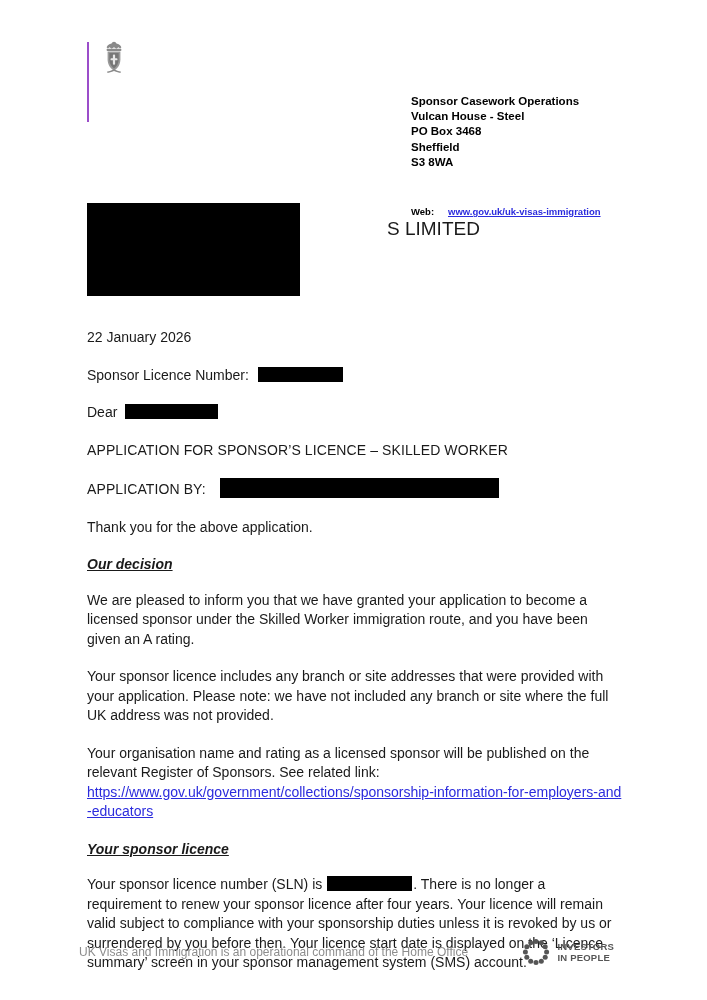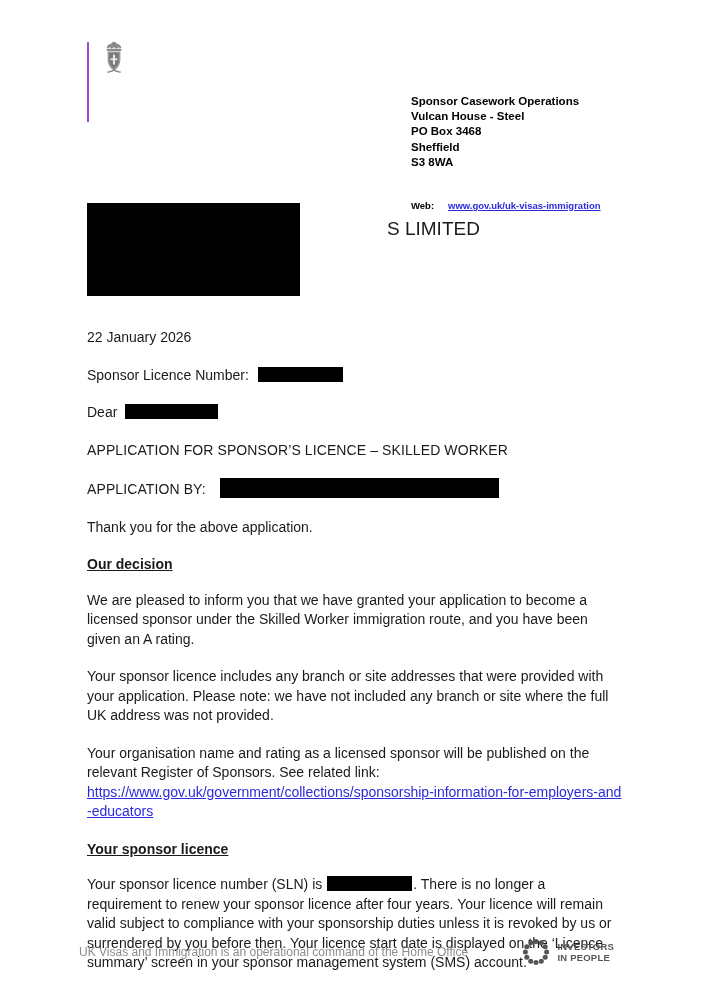--- a/index.html
+++ b/index.html
@@ -63,21 +63,21 @@
     font-size: 11.5px;
     font-weight: bold;
     line-height: 15.2px;
     color: #000000;
   }
   .return-address .addr-line { display: block; white-space: nowrap; }
 
   .web-row {
     position: absolute;
     left: 411px;
-    top: 200px;
+    top: 206px;
     font-size: 9.5px;
     font-weight: bold;
     color: #000000;
     display: flex;
     align-items: flex-start;
   }
   .web-label { width: 37px; display: inline-block; }
   .web-link {
     color: #2b2bdd;
     text-decoration: underline;
@@ -126,20 +126,21 @@
     line-height: 19.5px;
     color: #1a1a1a;
   }
   .line { margin: 0 0 18px 0; }
   .para { margin: 0 0 18px 0; }
   .heading {
     margin: 0 0 16px 0;
     font-weight: bold;
     text-decoration: underline;
     font-size: 14px;
+    font-style: italic;
   }
   .inline-redaction {
     display: inline-block;
     height: 15px;
     background: #000;
     vertical-align: -2px;
   }
   .doc-link {
     color: #2b2bdd;
     text-decoration: underline;

